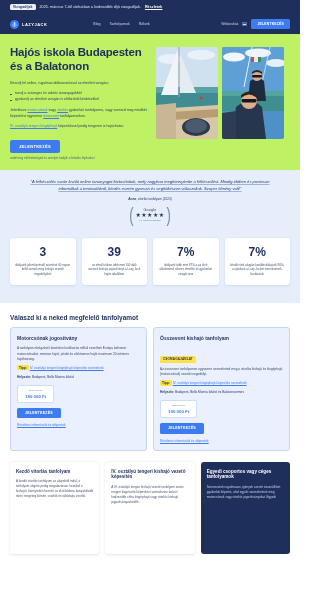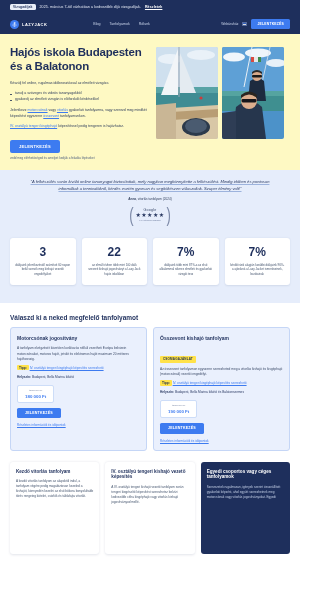--- a/index.html
+++ b/index.html
@@ -60,21 +60,21 @@
     background: #3d7bf0; color: #fff;
     font-size: 3.4px; font-weight: bold;
     border: none; border-radius: 1.5px;
     padding: 2.6px 6px;
     letter-spacing: .2px;
     cursor: pointer;
   }
 
   
   .hero {
-    background: #fef9c3;
+    background: #bef264;
     padding: 11px 10px 10px;
     display: flex; gap: 6px;
   }
   .hero-left { width: 140px; }
   .hero-title {
     color: #1e2f5c;
     font-size: 11.5px; font-weight: bold;
     line-height: 1.25;
     letter-spacing: -.2px;
     margin-bottom: 7px;
@@ -312,21 +312,21 @@
     <span class="laurel">)</span>
   </div>
 </div>
 
 <div class="stats">
   <div class="stat">
     <div class="stat-num">3</div>
     <div class="stat-txt">diákjaink jelentkezéstől számított 60 napon belül szerzik meg kishajó vezetői engedélyüket</div>
   </div>
   <div class="stat">
-    <div class="stat-num">22</div>
+    <div class="stat-num">39</div>
     <div class="stat-txt">az elmúlt évben több mint 100 diák szerzett kishajó jogosítványt a Lazy Jack hajós iskolában</div>
   </div>
   <div class="stat">
     <div class="stat-num">7%</div>
     <div class="stat-txt">diákjaink több mint 87%-a az első alkalommal sikeres elméleti és gyakorlati vizsgát tesz</div>
   </div>
   <div class="stat">
     <div class="stat-num">7%</div>
     <div class="stat-txt">kérdőívünk alapján korábbi diákjaink 96%-a ajánlaná a Lazy Jacket ismerőseinek, barátainak</div>
   </div>

